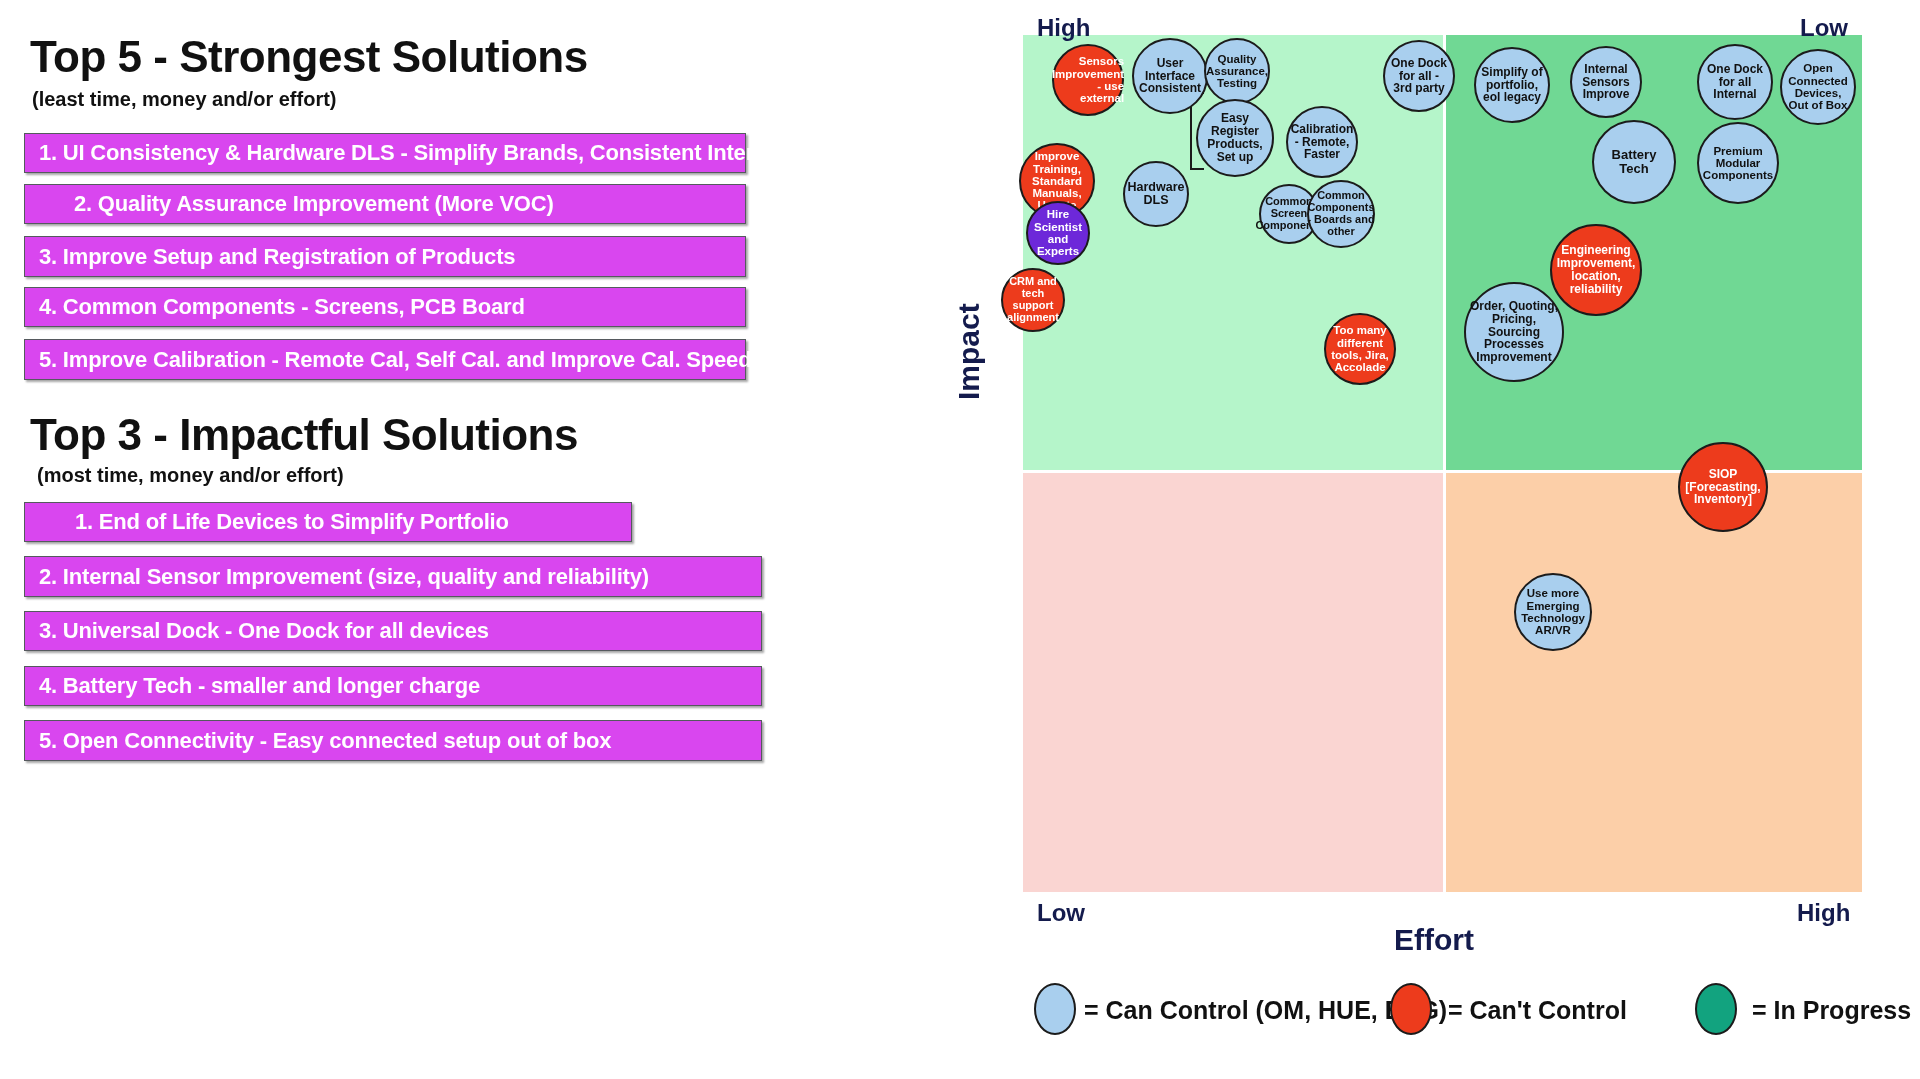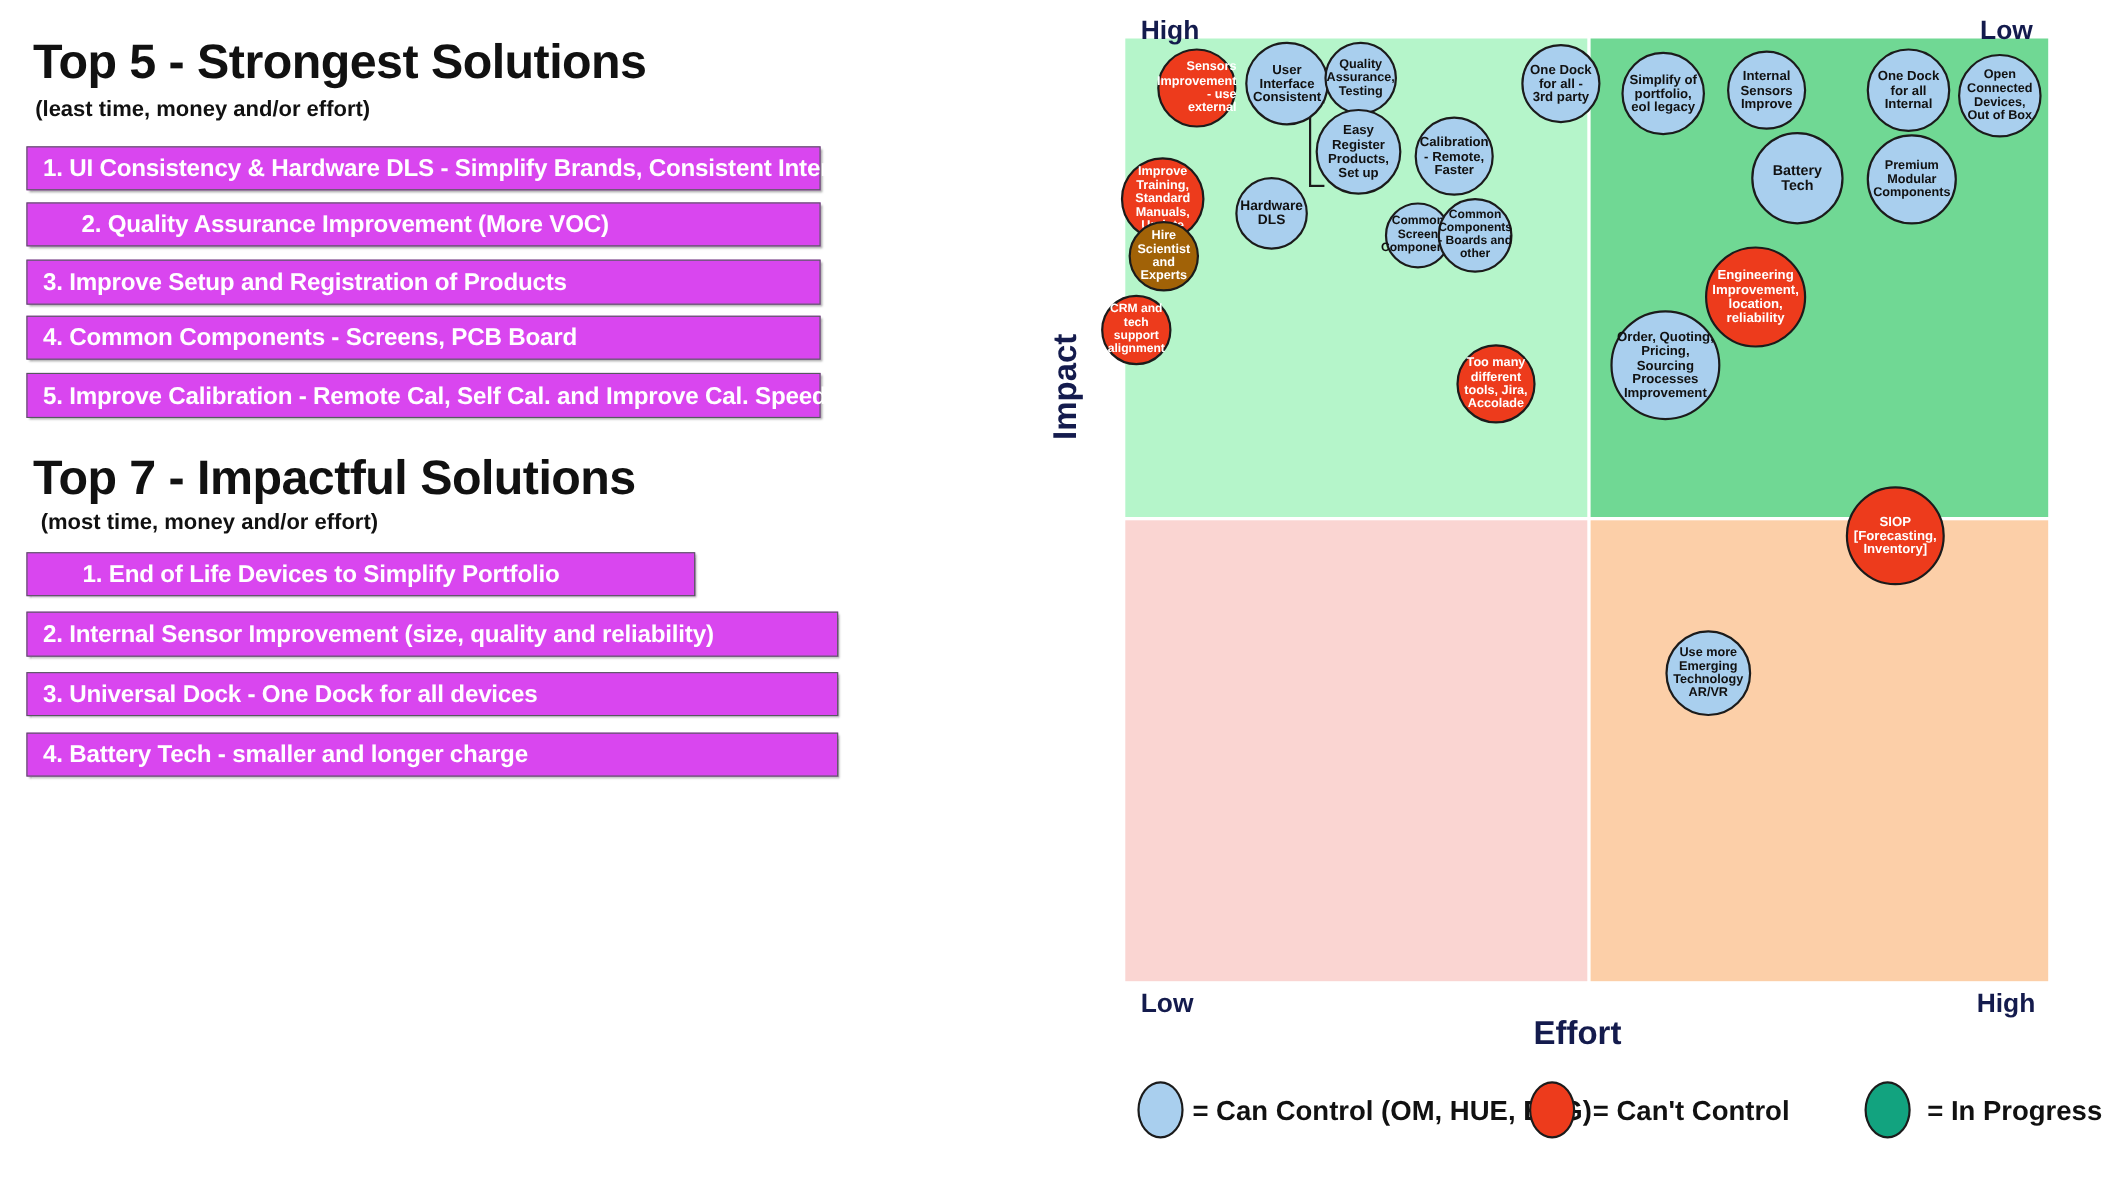--- a/index.html
+++ b/index.html
@@ -37,21 +37,21 @@
   #lbl-effort{left:1394px;top:923px;font-size:30px;}
   #lbl-impact{left:952px;top:400px;font-size:30px;
         transform:rotate(-90deg);transform-origin:left top;}
 
   .bubble{position:absolute;border-radius:50%;border:2.5px solid #1b1b1b;
       display:flex;align-items:center;justify-content:center;text-align:center;
       box-sizing:border-box;line-height:1.07;font-weight:bold;}
   .bubble span{display:block;padding:0 4px;}
   .b-blue{background:#a9cfee;color:#111111;}
   .b-red{background:#ed3b1c;color:#ffffff;}
-  .b-green{background:#a16207;color:#ffffff;}
+  .b-green{background:#6d28d9;color:#ffffff;}
 
   #connector{position:absolute;left:1190px;top:92px;width:14px;height:78px;
      border:2.5px solid #1b1b1b;border-right:none;box-sizing:border-box;}
 
   
   .legend-dot{position:absolute;width:42px;height:52px;border-radius:50%;
      border:2px solid #1b1b1b;box-sizing:border-box;}
   .legend-text{position:absolute;color:#111111;font-weight:bold;font-size:25px;
      white-space:nowrap;}
 </style>
@@ -72,34 +72,37 @@
   <div class="bar" style="left:24px;top:236px;width:722px;height:41px;">
     <span>3. Improve Setup and Registration of  Products</span>
   </div>
   <div class="bar" style="left:24px;top:287px;width:722px;height:40px;">
     <span>4. Common Components - Screens, PCB Board</span>
   </div>
   <div class="bar" style="left:24px;top:339px;width:722px;height:41px;">
     <span>5. Improve Calibration - Remote Cal, Self Cal. and Improve Cal. Speed</span>
   </div>
 
-  <div class="section-title" style="left:30px;top:410px;">Top 7 - Impactful Solutions</div>
+  <div class="section-title" style="left:30px;top:410px;">Top 3 - Impactful Solutions</div>
   <div class="section-sub" style="left:37px;top:464px;">(most time, money and/or effort)</div>
 
   <div class="bar" style="left:24px;top:502px;width:608px;height:40px;padding-left:36px;">
     <span>1. End of Life Devices to Simplify Portfolio</span>
   </div>
   <div class="bar" style="left:24px;top:556px;width:738px;height:41px;">
     <span>2. Internal Sensor Improvement (size, quality and reliability)</span>
   </div>
   <div class="bar" style="left:24px;top:611px;width:738px;height:40px;">
     <span>3. Universal Dock - One Dock for all devices</span>
   </div>
   <div class="bar" style="left:24px;top:666px;width:738px;height:40px;">
     <span>4.  Battery Tech - smaller and longer charge</span>
+  </div>
+  <div class="bar" style="left:24px;top:720px;width:738px;height:41px;">
+    <span>5.  Open Connectivity - Easy connected setup out of box</span>
   </div>
 </div>
 
 <div id="matrix">
 
   <div class="quad" id="q-tl"></div>
   <div class="quad" id="q-tr"></div>
   <div class="quad" id="q-bl"></div>
   <div class="quad" id="q-br"></div>
 

